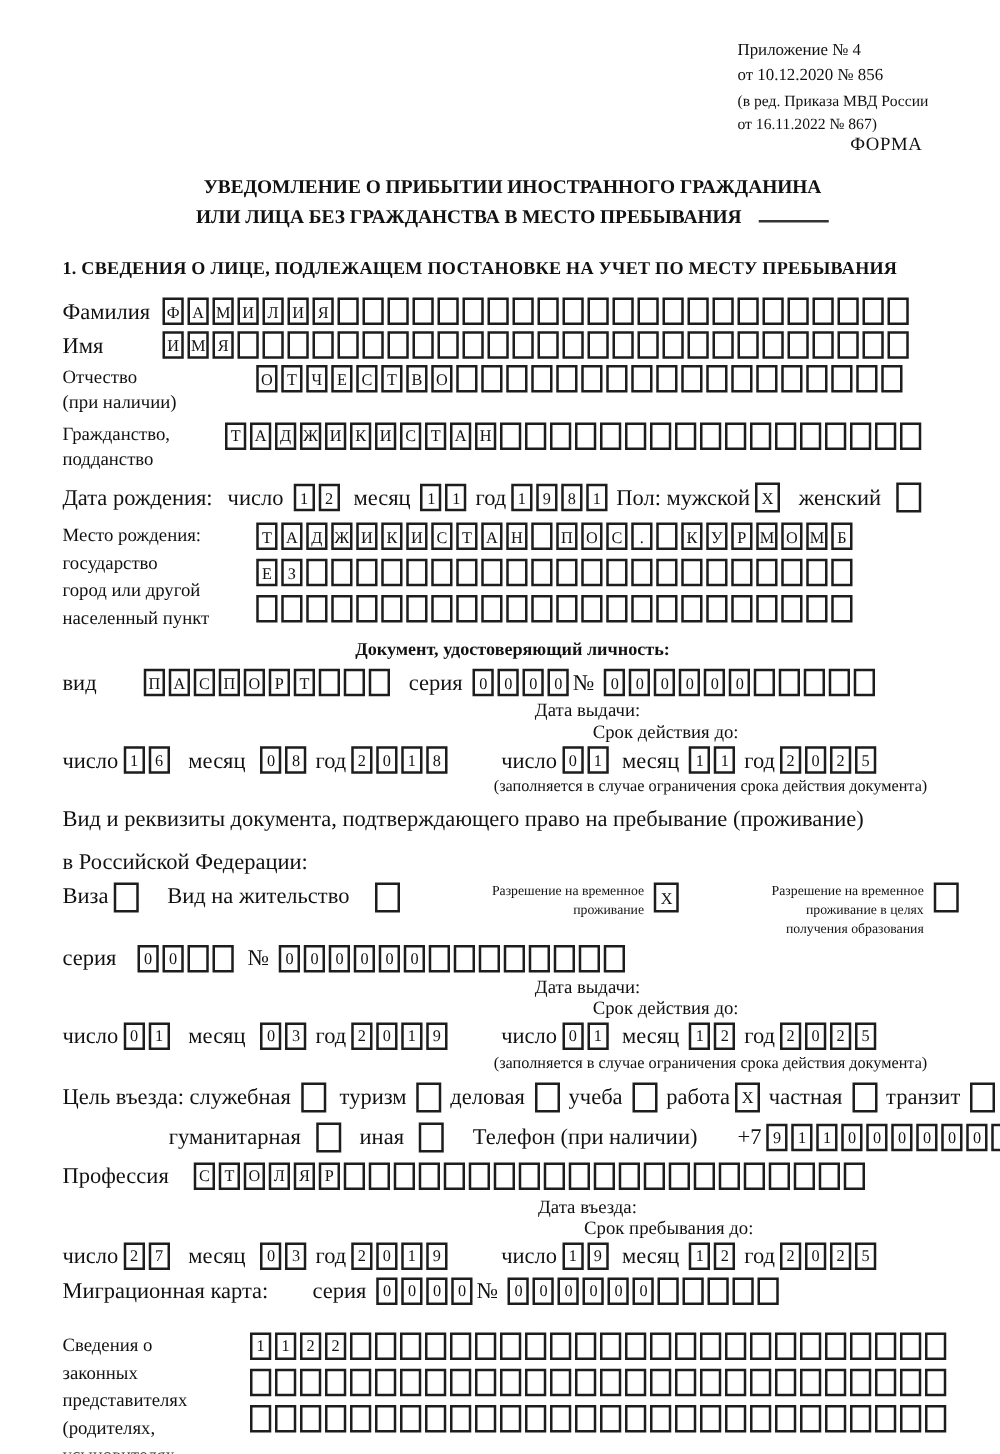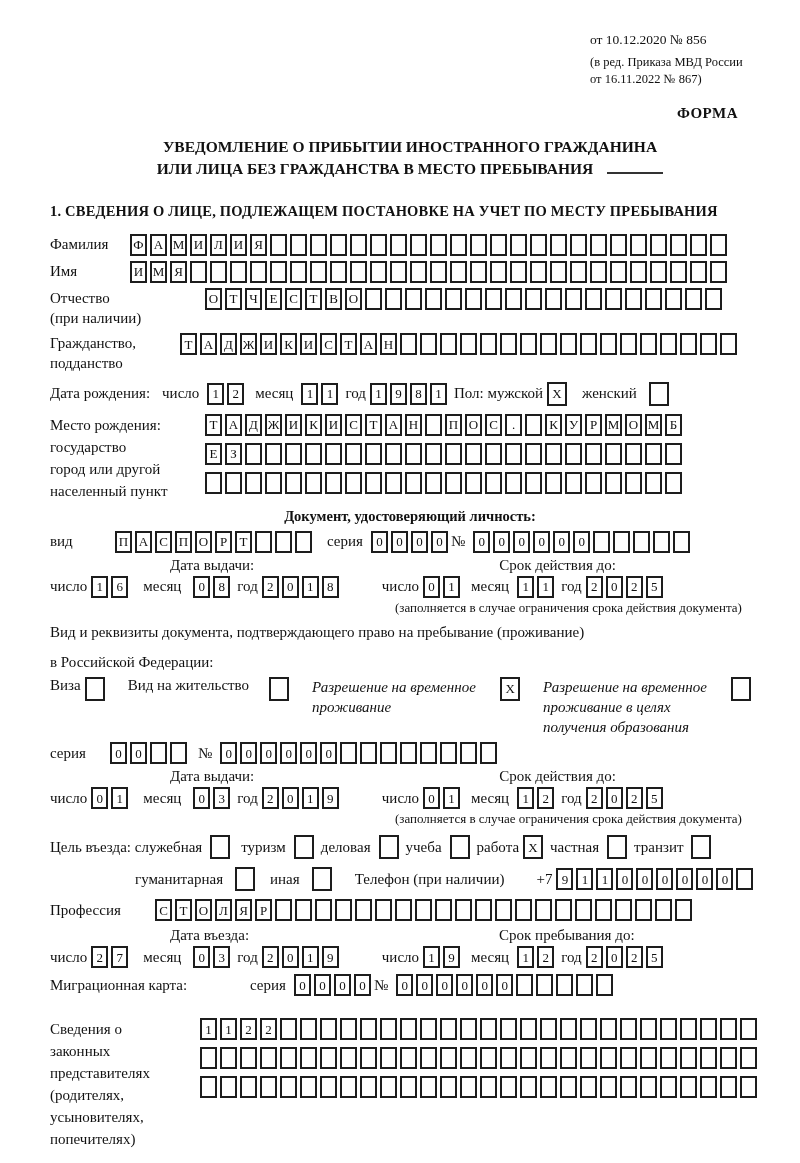--- a/index.html
+++ b/index.html
@@ -3,47 +3,48 @@
 <meta charset="utf-8">
 <style>
   html,body{margin:0;padding:0;background:#ffffff;}
   body{
     width:800px;height:1163px;box-sizing:border-box;
     font-family:"Liberation Serif","DejaVu Serif",serif;
     color:#111;padding:30px 30px 20px 50px;overflow:hidden;
   }
   .appendix{width:205px;margin-left:540px;font-size:13.5px;line-height:1.45;}
   .appendix .note{font-size:12.5px;margin-top:4px;line-height:1.4;}
-  .form-word{text-align:right;font-weight:bold;font-size:15px;padding-right:32px;margin-top:16px;letter-spacing:.5px;}
+  .form-word{text-align:right;font-weight:normal;font-size:15px;padding-right:32px;letter-spacing:.5px;}
   .title{ text-align:center;font-weight:bold;font-size:15.5px;margin-top:14px;line-height:1.45;}
   .title .uline{display:inline-block;width:56px;border-bottom:2px solid #333;height:14px;margin-left:14px;}
   .sec-head{font-weight:bold;font-size:14.5px;margin-top:22px;margin-bottom:14px;letter-spacing:.2px;}
   .row{display:flex;align-items:center;margin-bottom:5px;}
   .row.top{align-items:flex-start;}
-  .lbl{font-size:15px;flex:none;}
+  .lbl{font-size:18px;flex:none;}
   .lbl2{font-size:15px;line-height:1.35;flex:none;}
   .cells{display:flex;flex-wrap:nowrap;flex:none;}
   .cell{
     flex:none;width:17px;height:22px;box-sizing:border-box;
     border:2px solid #1d1d1d;margin-right:3px;background:#fff;
     display:inline-flex;align-items:center;justify-content:center;
     font-size:13px;line-height:1;
   }
   .gap4{width:4px;flex:none;} .gap8{width:8px;flex:none;} .gap12{width:12px;flex:none;} .gap20{width:20px;flex:none;}
-  .heads{font-size:15px;margin-bottom:2px;}
+  .heads{font-size:15px;margin-bottom:2px;flex-direction:column;}
   .note-small{font-size:13px;}
   .doc-head{text-align:center;font-weight:bold;font-size:14.5px;margin:6px 0 6px 0;}
   .cbx .cell{width:20px;height:24px;}
-  .ctr{text-align:left;font-size:15px;line-height:1.35;font-style:italic;}
+  .ctr{text-align:right;font-size:11px;line-height:1.35;}
   .stack{display:flex;flex-direction:column;flex:none;}
 </style>
 </head>
 <body>
 
 <div class="appendix">
+  <div>Приложение № 4</div>
   <div>от 10.12.2020 № 856</div>
   <div class="note">
     <div>(в ред. Приказа МВД России</div>
     <div>от 16.11.2022 № 867)</div>
   </div>
 </div>
 
 <div class="form-word">ФОРМА</div>
 
 <div class="title">

